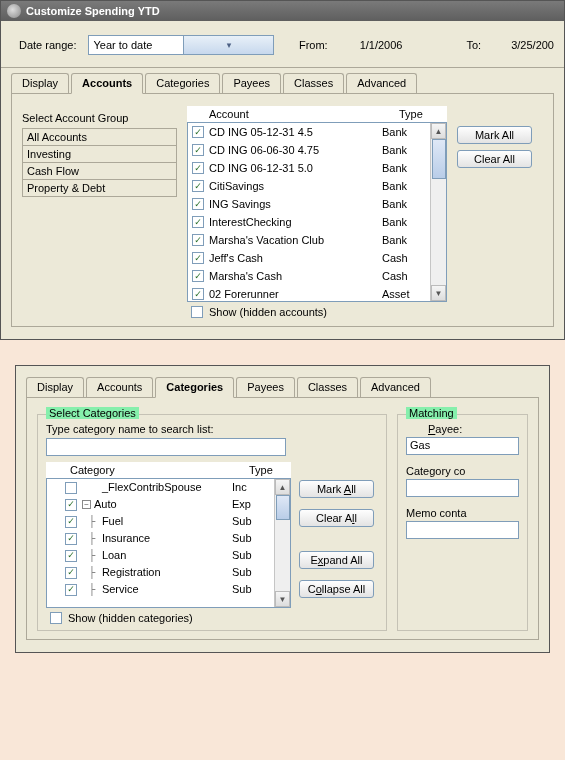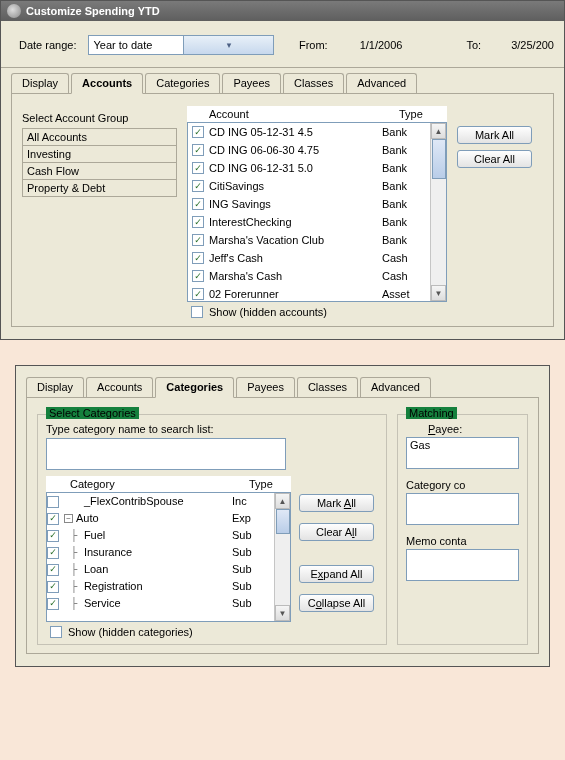--- a/index.html
+++ b/index.html
@@ -168,34 +168,34 @@
   }
   .fieldset {
     border:1px solid #c5c2b5;
     padding:8px 8px 6px 8px;
     margin-top:4px;
     position:relative;
   }
   .fieldset .legend{
     position:absolute;
     top:-8px; left:8px;
-    background:#15803d;
+    background:#86efac;
     padding:0 3px;
   }
   .textinput{
-    background:#fff;border:1px solid #7f9db9;height:32px;padding:1px 3px;
+    background:#fff;border:1px solid #7f9db9;height:18px;padding:1px 3px;
   }
   .cat-panel{
     background:#fff;border:1px solid #7f9db9;height:130px;width:245px;display:flex;
   }
   .cat-rows{flex:1;overflow:hidden;}
   .cat-header{display:flex;padding:2px 0 2px 24px;background:#fff;}
   .cat-header .c1{flex:1;}
   .cat-header .c2{width:42px;}
-  .cat-row{display:flex;align-items:center;padding:1px 0 1px 0;line-height:15px;}
+  .cat-row{display:flex;align-items:center;padding:1px 0 1px 18px;line-height:15px;}
   .cat-row .tree{color:#888;font-family:monospace;white-space:pre;}
   .cat-row .name{flex:1;}
   .cat-row .type{width:42px;}
   .side-col{display:flex;flex-direction:column;gap:5px;margin-left:8px;}
   .expander{width:9px;height:9px;border:1px solid #888;display:inline-flex;align-items:center;justify-content:center;font-size:8px;line-height:8px;margin-right:3px;color:#555;background:#fff;}
   .u { text-decoration: underline; }
 </style>
 </head>
 <body>
 

